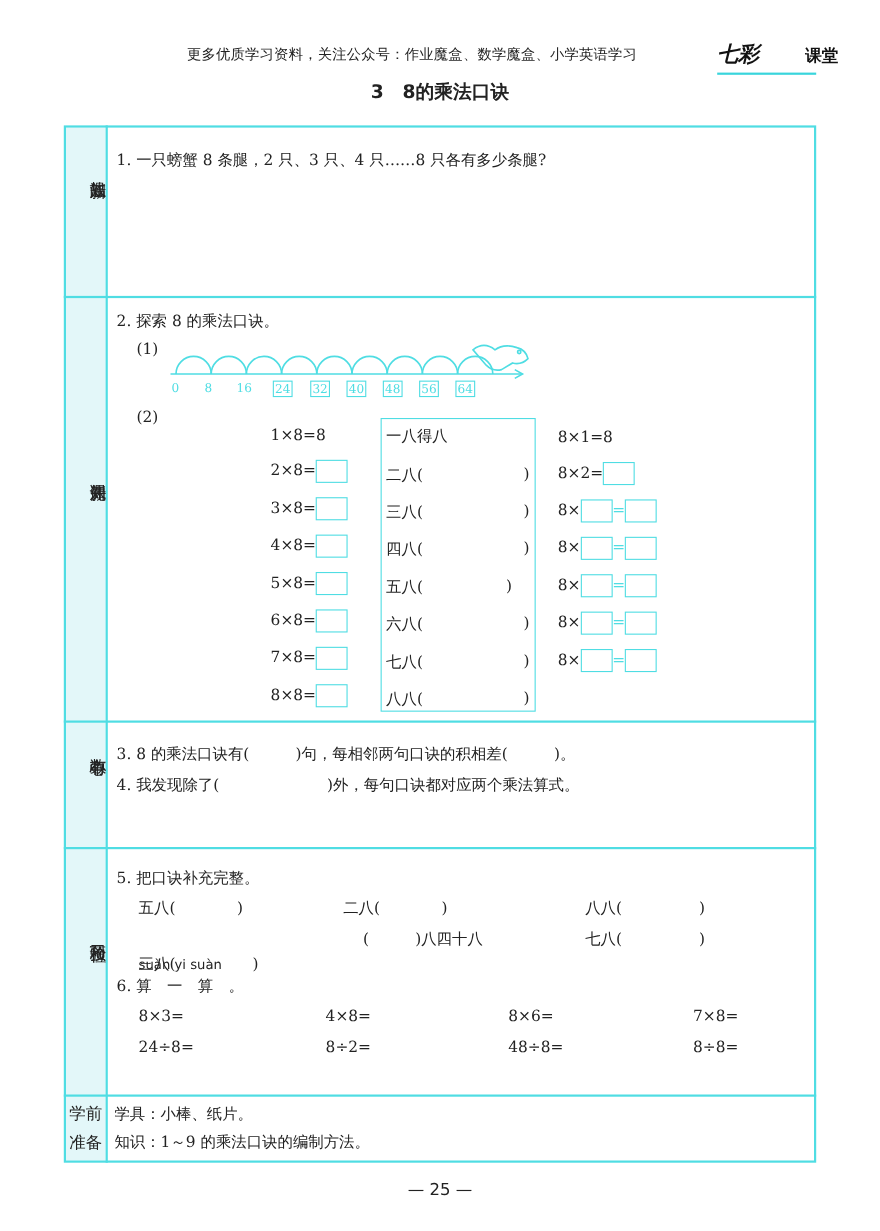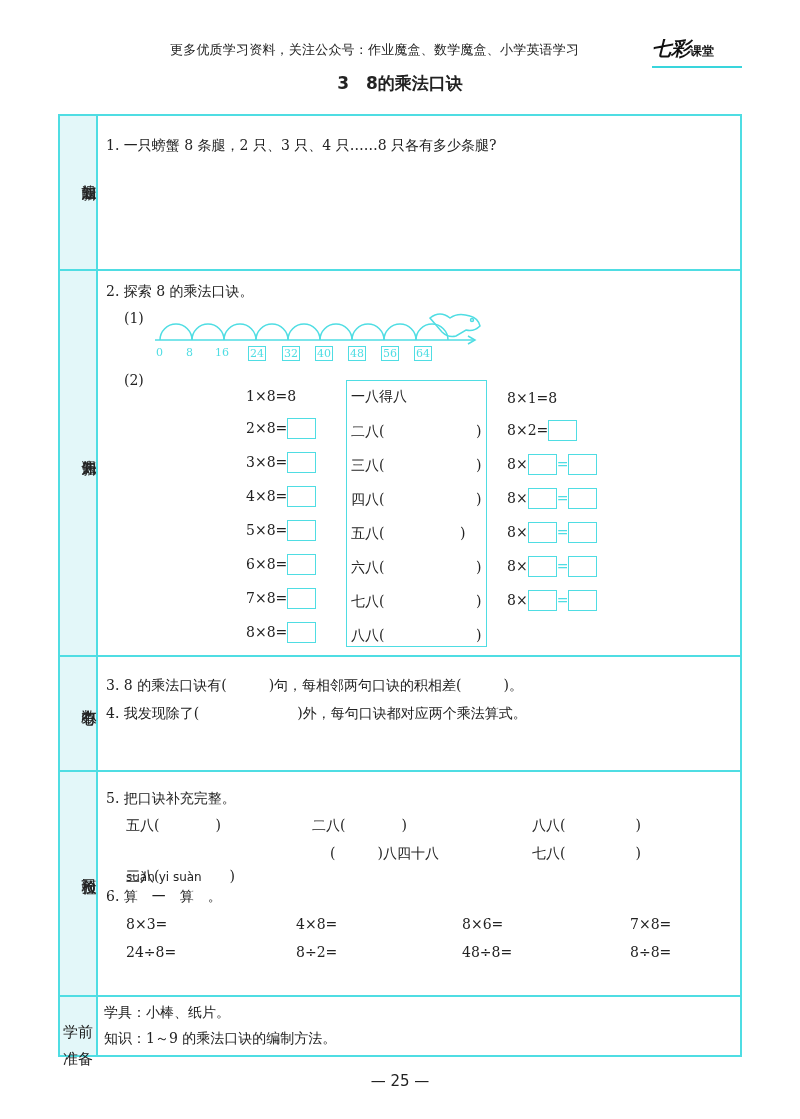--- a/index.html
+++ b/index.html
@@ -1,27 +1,27 @@
 <!DOCTYPE html>
 <html><head>
 <meta charset="utf-8">
 <style>
   * { box-sizing: border-box; margin: 0; padding: 0; }
   body { width: 800px; height: 1119px; background: #fff; position: relative; font-family: "DejaVu Serif", "Liberation Serif", serif; color: #222; overflow: hidden; }
   .abs { position: absolute; }
   .topnote { left: 170px; top: 41px; font-size: 13px; font-family: "DejaVu Sans", sans-serif; color: #222; letter-spacing: 0.2px; }
   .brand { left: 652px; top: 36px; font-size: 19px; font-weight: bold; font-style: italic; font-family: "DejaVu Serif", serif; color: #111; }
-  .brand small { font-size: 12px; font-style: normal; font-family: Liberation Serif, serif; }
+  .brand small { font-size: 15px; font-style: normal; font-family: Liberation Serif, serif; margin-left: 42px; }
   .brand-line { left: 652px; top: 66px; width: 90px; height: 2px; background: #39d5dc; }
   .title { left: 0; width: 800px; top: 72px; text-align: center; font-size: 17px; font-weight: bold; font-family: "DejaVu Sans", sans-serif; }
   .frame { left: 58px; top: 114px; width: 684px; height: 943px; border: 2px solid #4fdde3; }
   .hline { height: 2px; background: #4fdde3; left: 58px; width: 684px; }
   .vline { width: 2px; background: #4fdde3; }
   .labelcol { background: #e3f7f9; }
-  .vlabel { width: 38px; text-align: center; font-size: 15px; line-height: 19px; font-family: "DejaVu Sans", sans-serif; margin-top: 20px; }
+  .vlabel { width: 38px; text-align: center; font-size: 15px; line-height: 19px; font-family: "DejaVu Sans", sans-serif; }
   .t { font-size: 14px; white-space: nowrap; }
   .tbl { border-collapse: collapse; font-size: 13px; }
   .tbl td { border-top: 2px solid #4fdde3; border-bottom: 2px solid #4fdde3; height: 29px; text-align: center; width: 29px; }
   .tbl td + td { border-left: 1px solid #4fdde3; }
   .tbl td.hd { width: 108px; font-family: "DejaVu Sans", sans-serif; }
   .box { display: inline-block; width: 29px; height: 21px; border: 1.5px solid #4fdde3; vertical-align: middle; }
   .eq { color: #4fdde3; }
   .kbox { left: 346px; top: 380px; width: 141px; height: 267px; border: 1.5px solid #4fdde3; }
   .nl-label { font-size: 11px; color: #4fdde3; top: 346px; }
   .nl-box { border: 1px solid #4fdde3; padding: 0 1px; }

